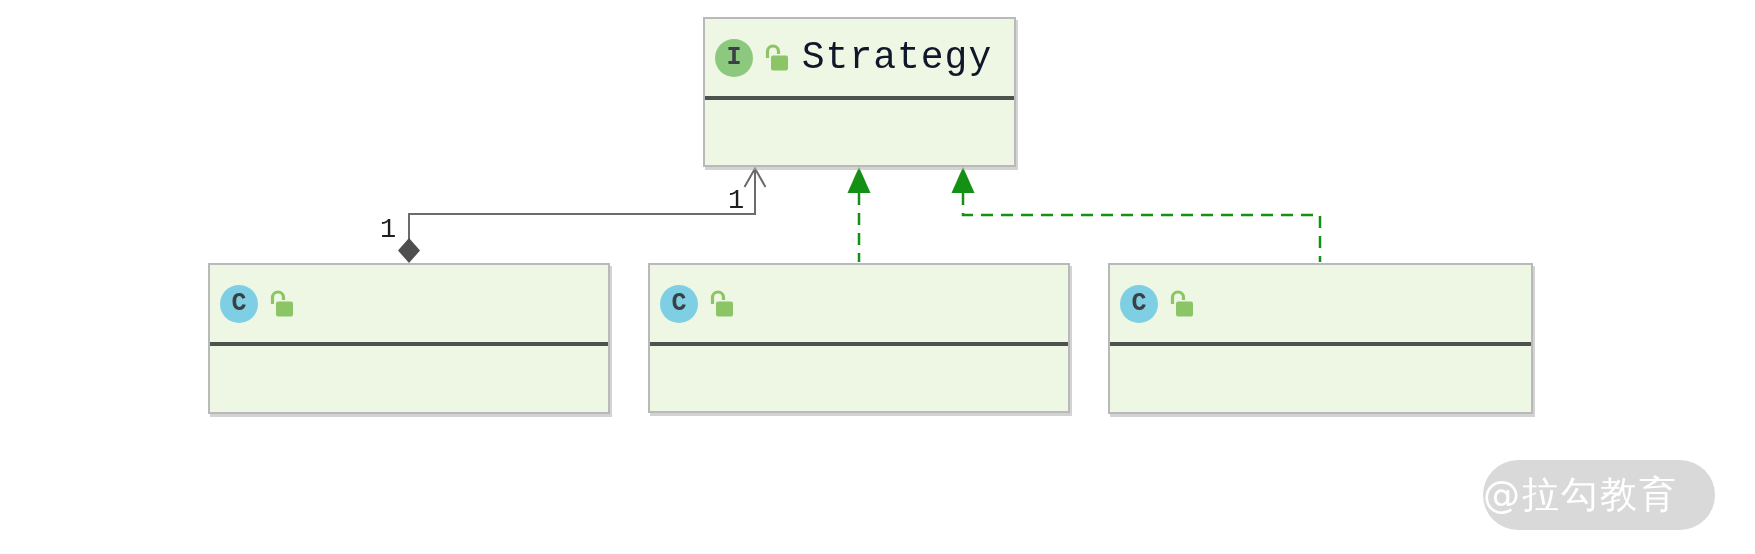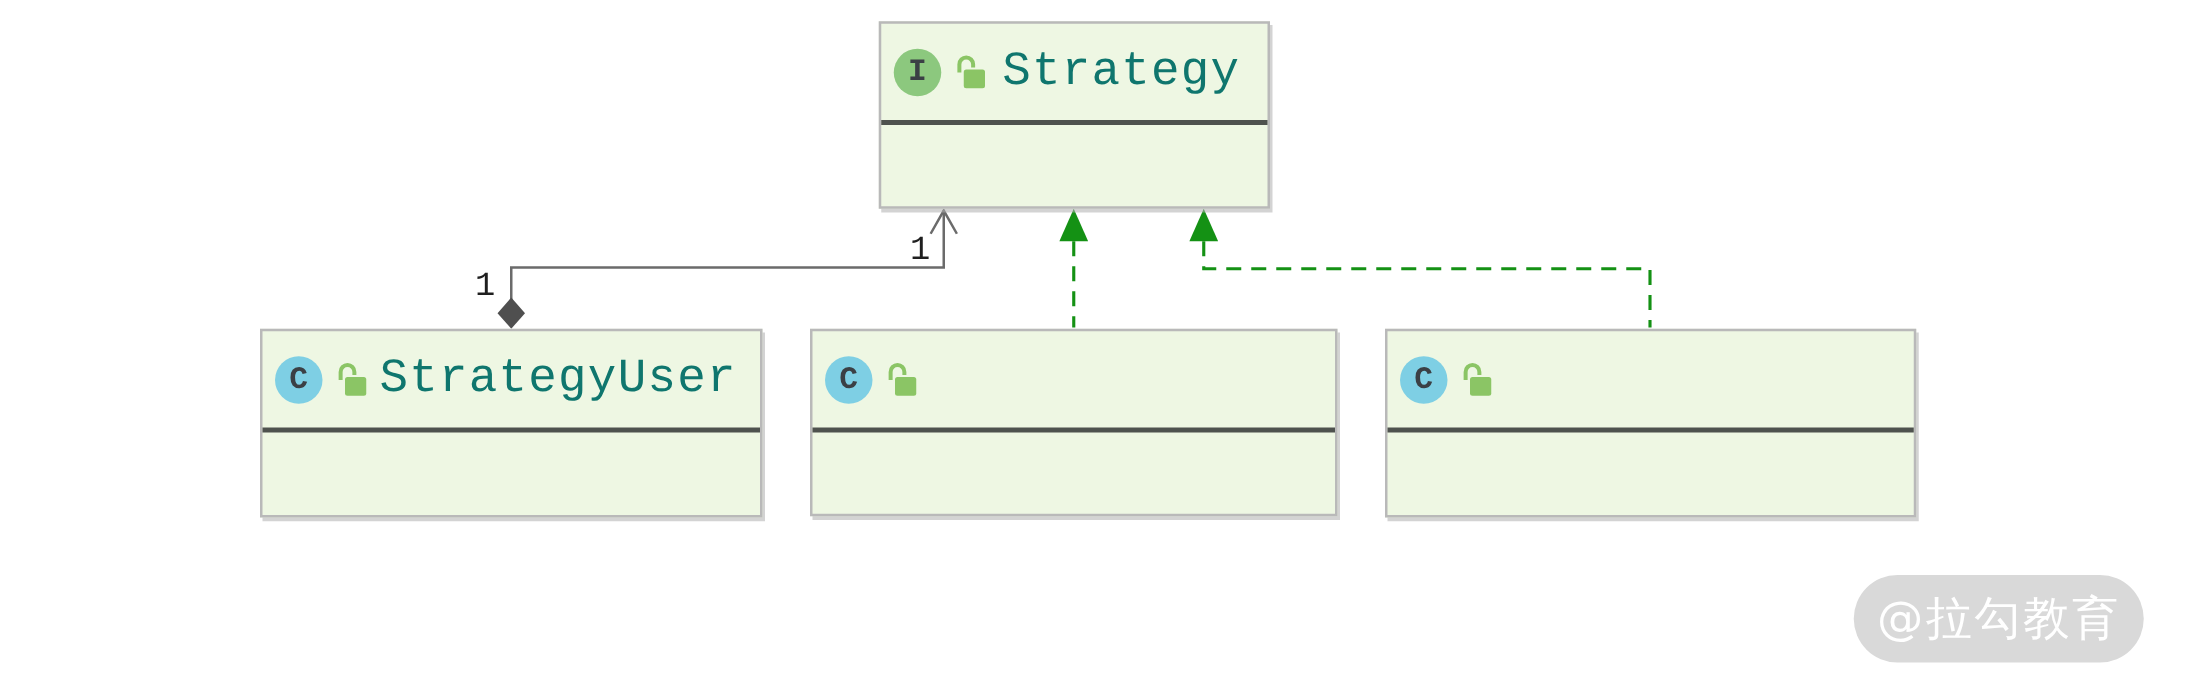--- a/index.html
+++ b/index.html
@@ -60,21 +60,21 @@
   .badge-interface { background: #8cc87e; }
   .badge-class     { background: #7ecfe4; }
 
   .lock-icon { flex: none; margin-left: 9px; }
 
   .class-name {
     flex: 1;
     text-align: center;
     font-size: 38px;
     letter-spacing: 1px;
-    color: #0f766e;
+    color: #0f172a;
     white-space: nowrap;
   }
 
   .mult-label {
     position: absolute;
     font-size: 27px;
     color: #1f1f1f;
     z-index: 3;
     line-height: 1;
   }
@@ -83,21 +83,20 @@
 
   .watermark {
     position: absolute;
     left: 1483px; top: 460px;
     width: 232px; height: 70px;
     border-radius: 35px;
     background: #d9d9d9;
     color: #ffffff;
     display: flex;
     align-items: center;
-    justify-content: center;
     font-family: "DejaVu Sans", sans-serif;
     font-size: 37px;
     letter-spacing: 2px;
     z-index: 4;
   }
 </style>
 </head>
 <body>
 
 <div class="canvas">
@@ -138,21 +137,20 @@
 
   <div class="class-node node-strategyuser">
     <div class="node-header">
       <div class="type-badge badge-class">
         <span>C</span>
       </div>
       <svg class="lock-icon" width="30" height="32" viewBox="0 0 30 32">
         <path d="M5.5 16 V9.5 a5.5 5.5 0 0 1 11 0 V12" fill="none" stroke="#8bc565" stroke-width="3.2"></path>
         <rect x="9" y="13.5" width="17" height="15" rx="2" fill="#8bc565"></rect>
       </svg>
-      <span class="class-name">StrategyUser</span>
     </div>
     <div class="node-separator"></div>
     <div class="node-body"></div>
   </div>
 
   <div class="class-node node-strategyimpl2">
     <div class="node-header">
       <div class="type-badge badge-class">
         <span>C</span>
       </div>

